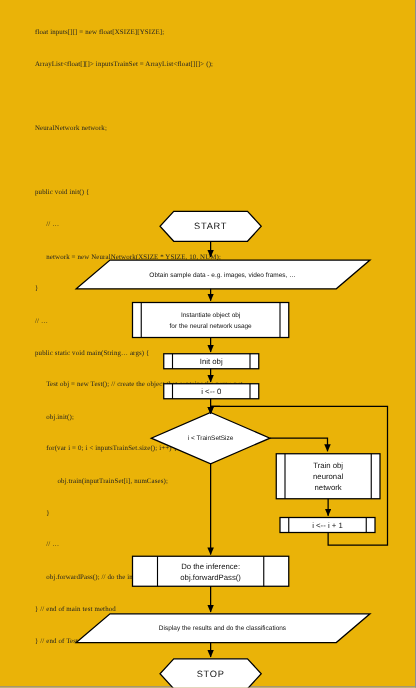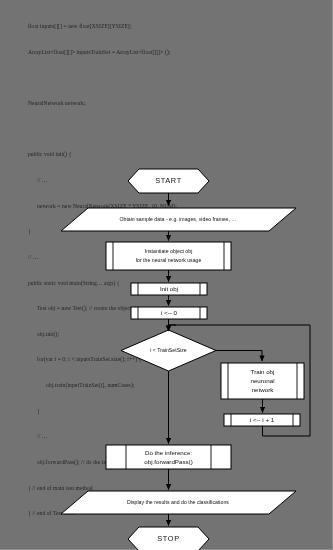--- a/index.html
+++ b/index.html
@@ -17,21 +17,21 @@
   }
 
   
   #page {
     position: absolute;
     left: 0; top: 0;
     width: 333px; height: 550px;
     box-sizing: border-box;
     border-right: 1px solid #8e8e8e;
     border-bottom: 1px solid #8e8e8e;
-    background: #737373;
+    background: #eab308;
   }
 
   
   #code-listing {
     position: absolute;
     left: 28px;
     top: 5px;
     width: 280px;
     font-family: "Liberation Serif", serif;
     font-size: 5.5px;

